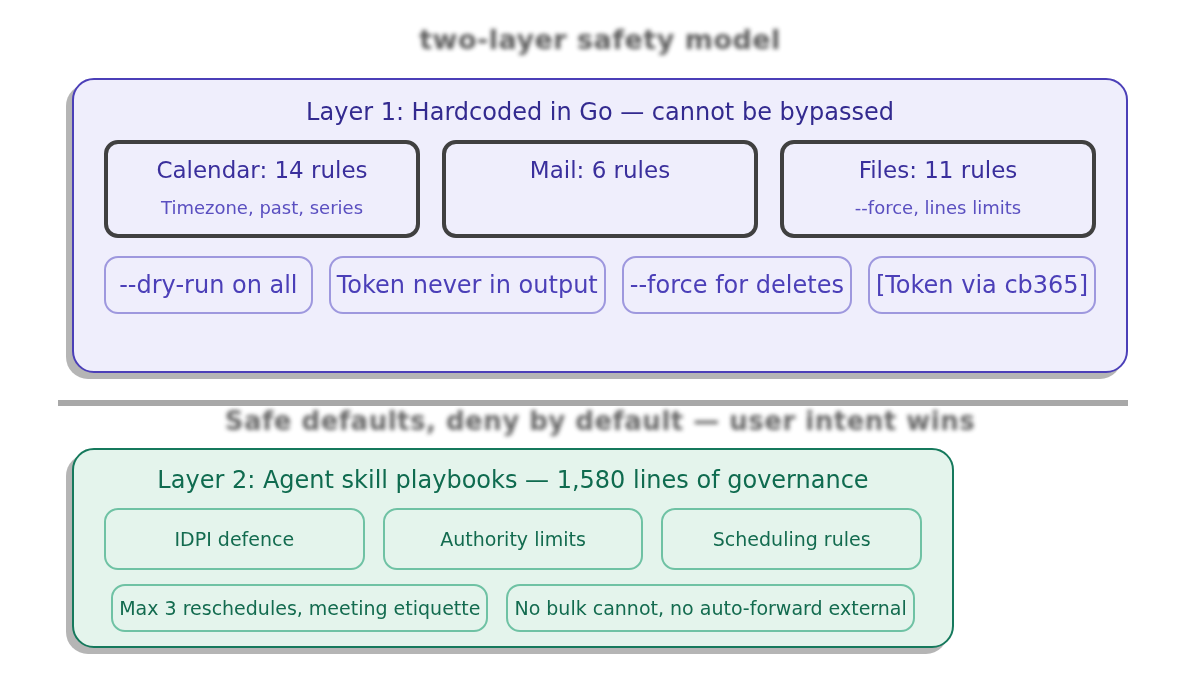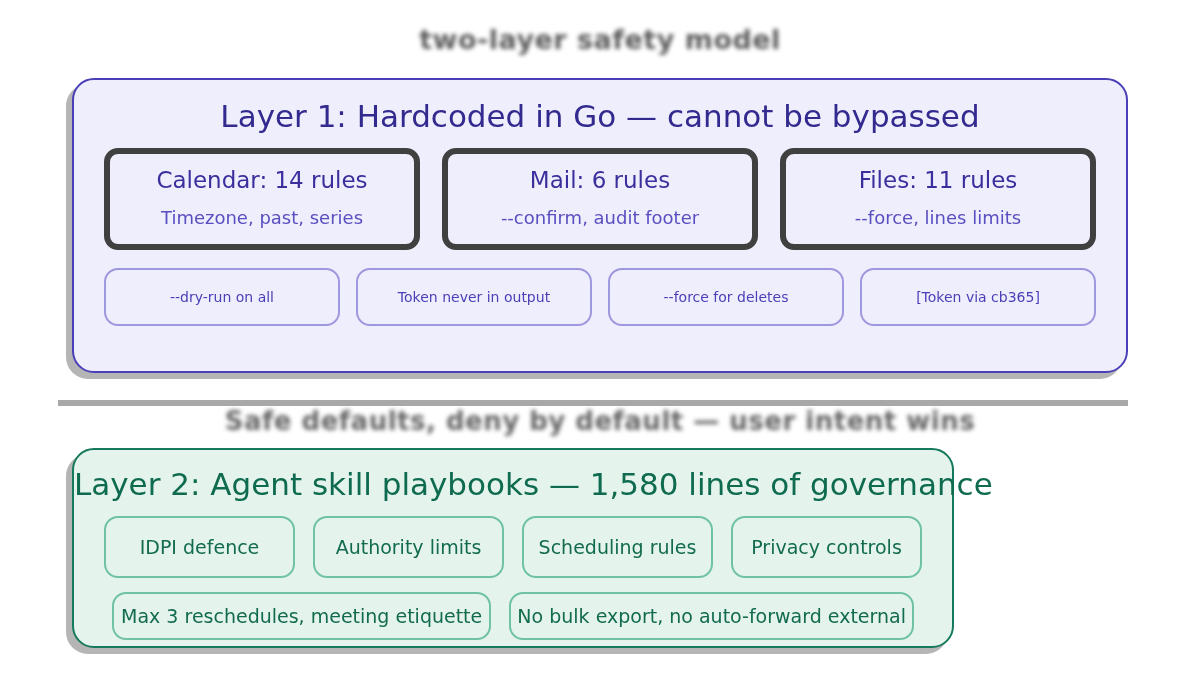--- a/index.html
+++ b/index.html
@@ -76,21 +76,21 @@
     top: 448px;
     width: 882px;
     height: 200px;
     background: #e4f4ec;
     border: 2px solid #15795c;
     box-shadow: -6px 6px 0 0 rgba(120,120,120,0.55);
   }
 
   .layer-heading {
     text-align: center;
-    font-size: 31px;
+    font-size: 24px;
     white-space: nowrap;
   }
   #layer1-heading {
     margin-top: 18px;
     color: #332a8f;
   }
   #layer2-heading {
     margin-top: 16px;
     color: #0f6b4f;
   }
@@ -105,21 +105,21 @@
   
   #layer1-cards {
     margin-top: 14px;
     gap: 22px;
     padding: 0 30px;
   }
   .rule-card {
     box-sizing: border-box;
     flex: 1 1 0;
     background: #efeefc;
-    border: 6px solid #404040;
+    border: 4px solid #404040;
     border-radius: 14px;
     padding: 12px 10px 16px;
     text-align: center;
   }
   .rule-card-title {
     font-size: 23px;
     color: #3a2f9c;
     line-height: 1.25;
     white-space: nowrap;
   }
@@ -138,21 +138,21 @@
   .pill-purple {
     box-sizing: border-box;
     flex: 1 1 0;
     background: #efeefc;
     border: 2px solid #9e98de;
     border-radius: 14px;
     height: 58px;
     display: flex;
     align-items: center;
     justify-content: center;
-    font-size: 14px;
+    font-size: 24px;
     color: #4b3fb8;
     white-space: nowrap;
     padding: 0 6px;
   }
 
   
   #layer2-pills-top {
     margin-top: 14px;
     gap: 18px;
     padding: 0 30px;
@@ -190,21 +190,20 @@
   <div class="layer" id="layer1-panel">
     <div class="layer-heading" id="layer1-heading">Layer 1: Hardcoded in Go — cannot be bypassed</div>
 
     <div class="row" id="layer1-cards">
       <div class="rule-card">
         <div class="rule-card-title">Calendar: 14 rules</div>
         <div class="rule-card-sub">Timezone, past, series</div>
       </div>
       <div class="rule-card">
         <div class="rule-card-title">Mail: 6 rules</div>
-        <div class="rule-card-sub">--confirm, audit footer</div>
       </div>
       <div class="rule-card">
         <div class="rule-card-title">Files: 11 rules</div>
         <div class="rule-card-sub">--force, lines limits</div>
       </div>
     </div>
 
     <div class="row" id="layer1-pills">
       <div class="pill-purple">--dry-run on all</div>
       <div class="pill-purple">Token never in output</div>
@@ -217,22 +216,21 @@
 
   <div class="redacted" id="mid-caption">Safe defaults, deny by default — user intent wins</div>
 
   <div class="layer" id="layer2-panel">
     <div class="layer-heading" id="layer2-heading">Layer 2: Agent skill playbooks — 1,580 lines of governance</div>
 
     <div class="row" id="layer2-pills-top">
       <div class="pill-green">IDPI defence</div>
       <div class="pill-green">Authority limits</div>
       <div class="pill-green">Scheduling rules</div>
-      <div class="pill-green">Privacy controls</div>
     </div>
 
     <div class="row" id="layer2-pills-bottom">
       <div class="pill-green wide">Max 3 reschedules, meeting etiquette</div>
-      <div class="pill-green wide">No bulk export, no auto-forward external</div>
+      <div class="pill-green wide">No bulk cannot, no auto-forward external</div>
     </div>
   </div>
 
 </div>
 
 </body></html>

